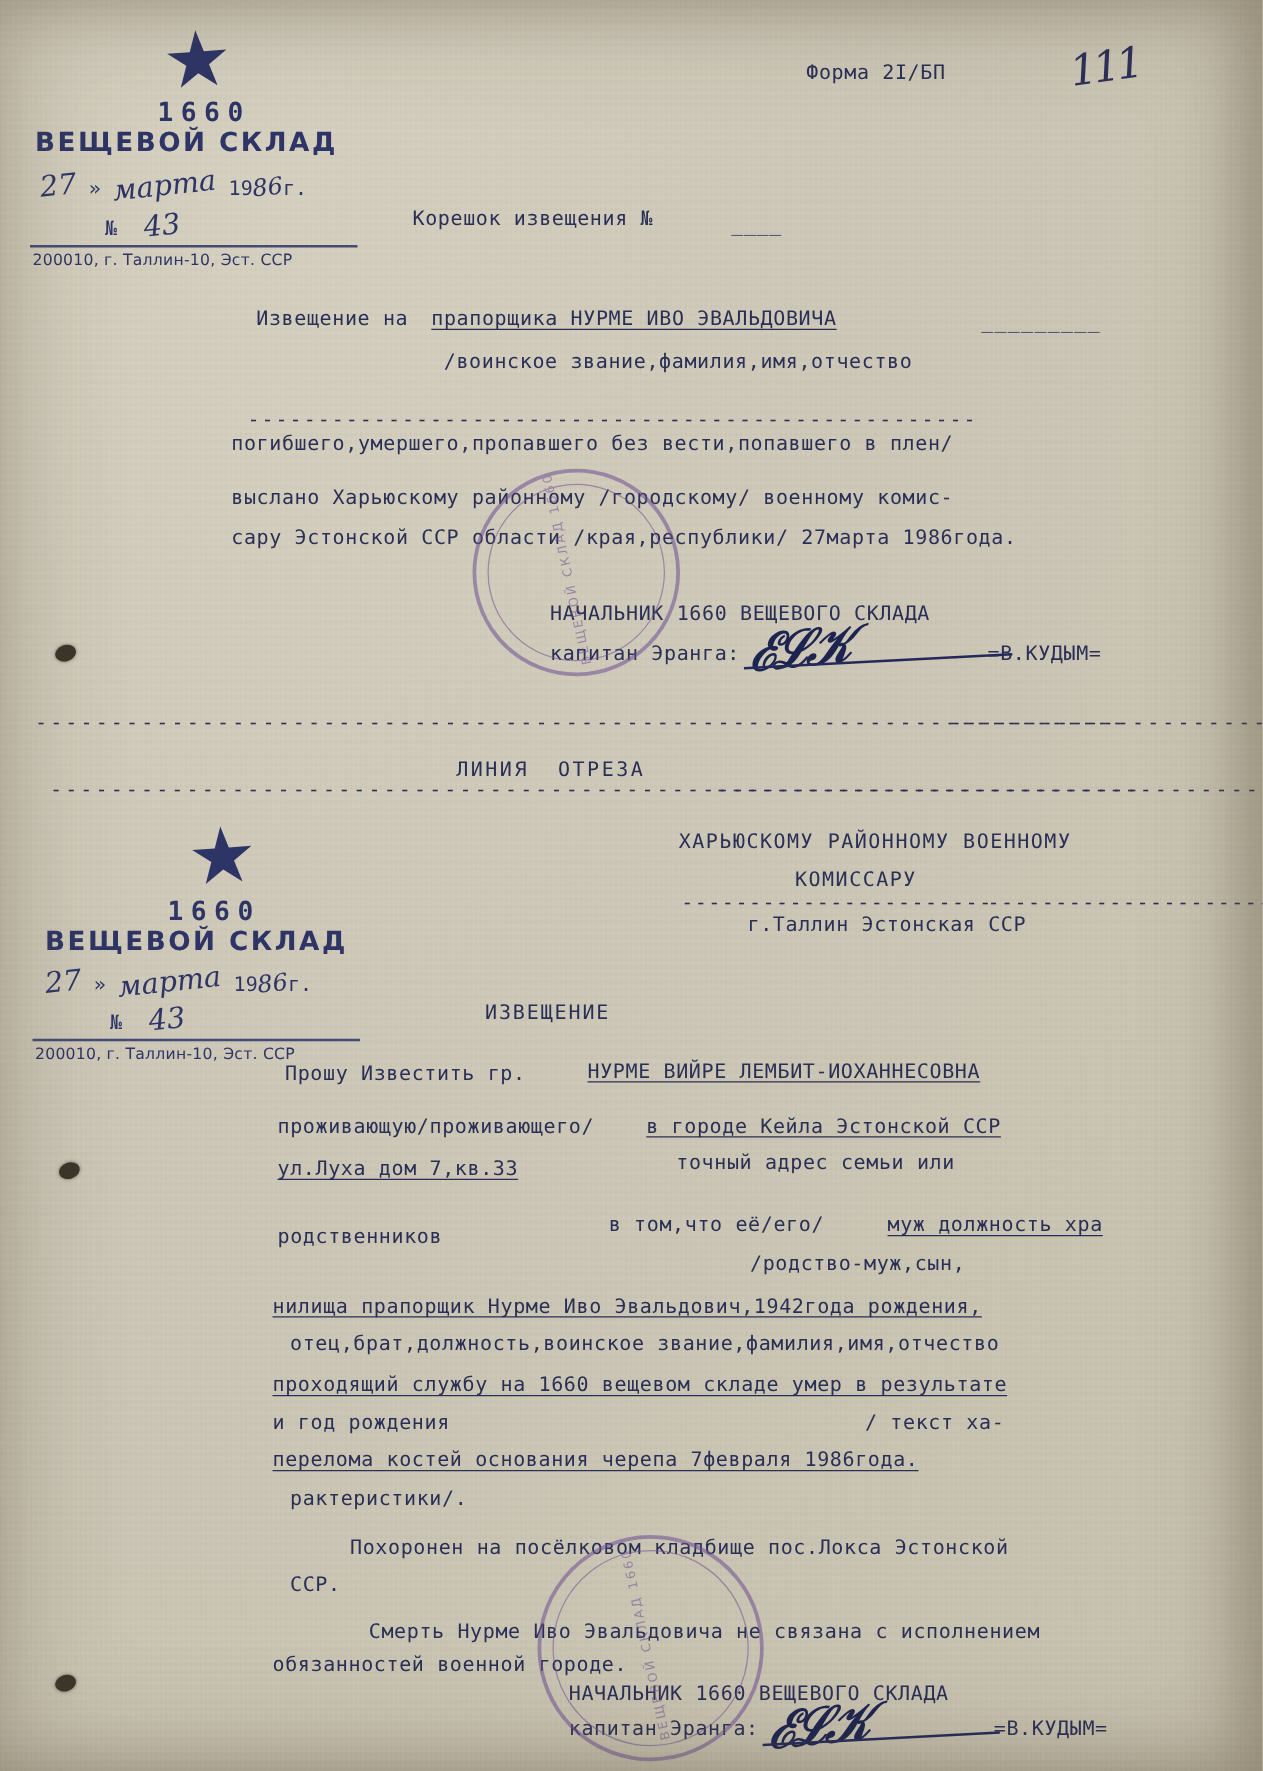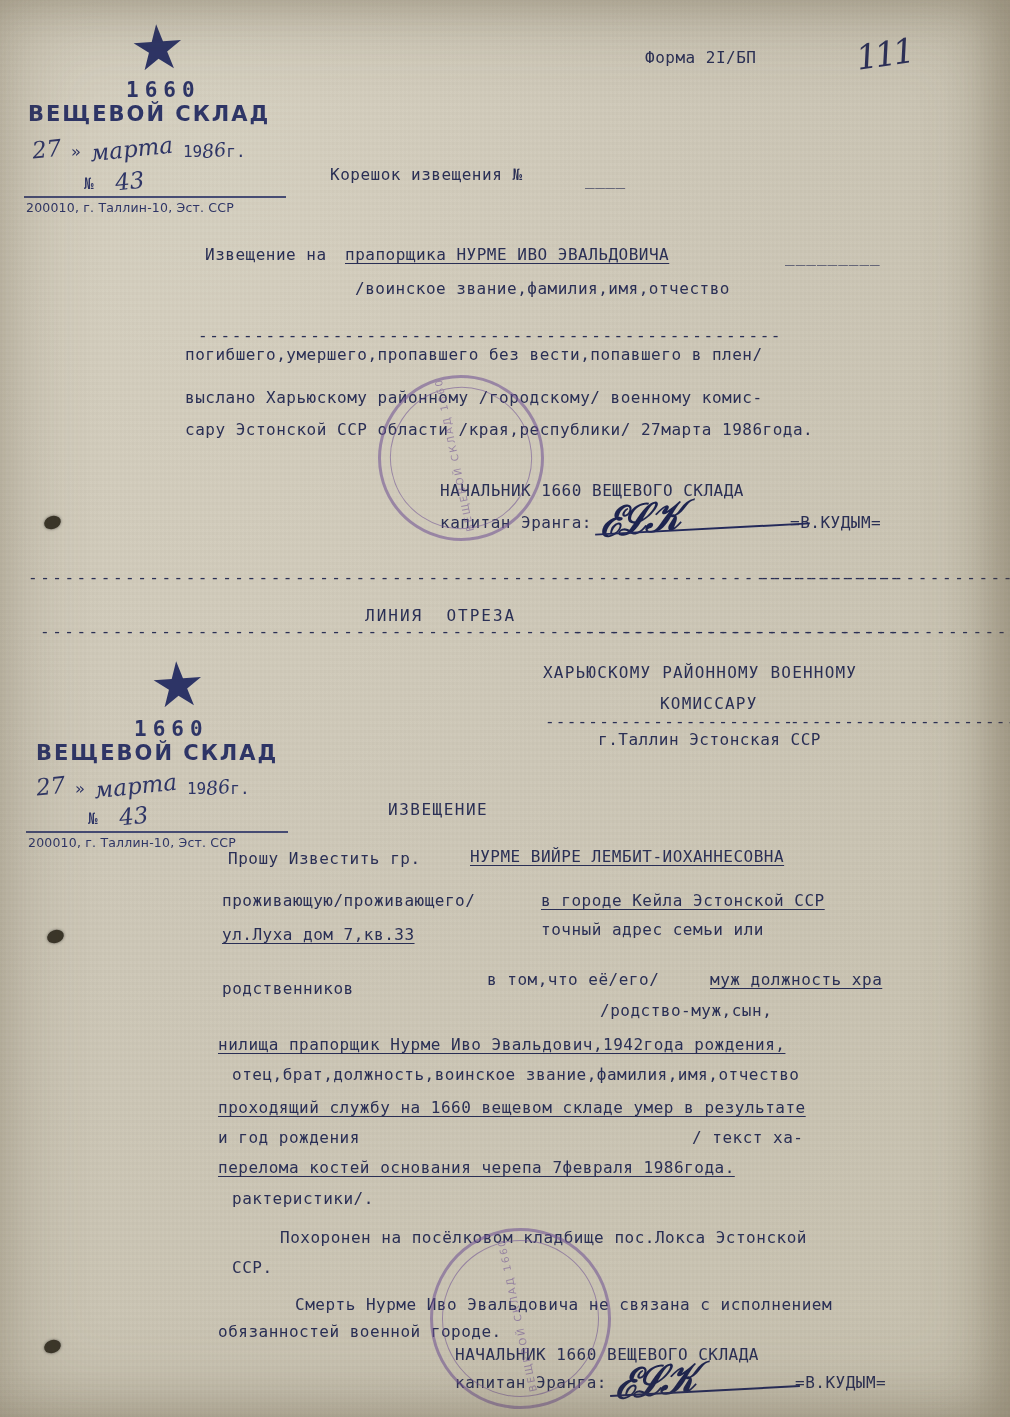--- a/index.html
+++ b/index.html
@@ -162,32 +162,32 @@
     </div>
     <div class="date" style="left:66px;top:148px;">
       <span>№</span>
       <span class="hand" style="margin-left:12px;">43</span>
     </div>
     <div class="rule" style="left:4px;top:176px;width:262px;"></div>
     <div class="addr" style="left:6px;top:180px;">200010, г. Таллин-10, Эст. ССР</div>
   </div>
 
   <div class="txt t17" style="left:543px;top:663px;letter-spacing:1.2px;">ХАРЬЮСКОМУ РАЙОННОМУ ВОЕННОМУ</div>
-  <div class="txt t17" style="left:660px;top:694px;letter-spacing:1.2px;">КОМИССАРУ</div>
+  <div class="txt t17" style="left:636px;top:694px;letter-spacing:1.2px;">КОМИССАРУ</div>
   <div class="txt t17" style="left:545px;top:712px;letter-spacing:1.2px;">-----------------------</div>
   <div class="txt t17" style="left:790px;top:712px;letter-spacing:1.2px;">-----------------------</div>
   <div class="txt t17" style="left:598px;top:730px;">г.Таллин Эстонская ССР</div>
 
   <div class="txt t17" style="left:388px;top:800px;letter-spacing:1.5px;">ИЗВЕЩЕНИЕ</div>
 
   <div class="txt t17" style="left:228px;top:813px;margin-top:36px;">Прошу Известить гр.</div>
   <div class="txt t17 u" style="left:470px;top:847px;">НУРМЕ ВИЙРЕ ЛЕМБИТ-ИОХАННЕСОВНА</div>
 
   <div class="txt t17" style="left:222px;top:891px;">проживающую/проживающего/</div>
-  <div class="txt t17 u" style="left:541px;top:891px;text-decoration:underline;">в городе Кейла Эстонской ССР</div>
+  <div class="txt t17 u" style="left:517px;top:891px;text-decoration:underline;">в городе Кейла Эстонской ССР</div>
   <div class="txt t17" style="left:541px;top:920px;">точный адрес семьи или</div>
 
   <div class="txt t17 u" style="left:222px;top:925px;text-align:center;">ул.Луха дом 7,кв.33</div>
   <div class="txt t17" style="left:222px;top:979px;">родственников</div>
   <div class="txt t17" style="left:487px;top:970px;">в том,что её/его/</div>
   <div class="txt t17 u" style="left:710px;top:970px;">муж должность хра</div>
   <div class="txt t17" style="left:600px;top:1001px;">/родство-муж,сын,</div>
 
   <div class="txt t17 u" style="left:218px;top:1035px;">нилища прапорщик Нурме Иво Эвальдович,1942года рождения,</div>
   <div class="txt t17" style="left:232px;top:1065px;">отец,брат,должность,воинское звание,фамилия,имя,отчество</div>

